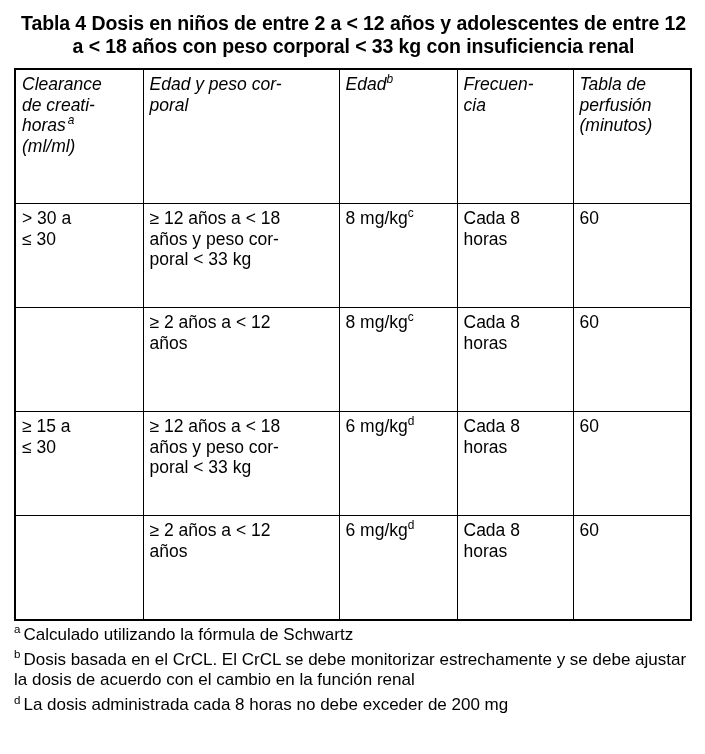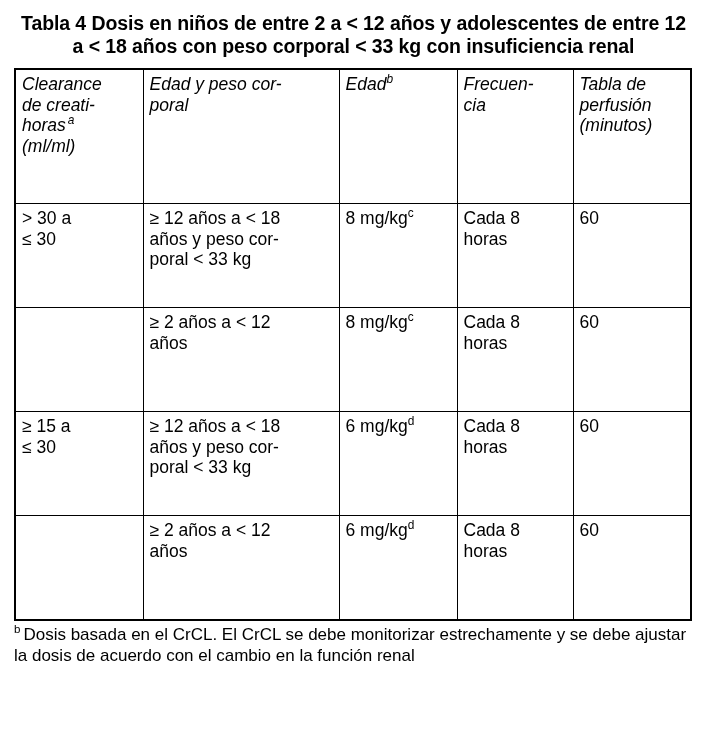--- a/index.html
+++ b/index.html
@@ -188,17 +188,23 @@
           <span>Cada 8</span><br>
           <span>horas</span>
         </td>
         <td>60</td>
       </tr>
     </tbody>
   </table>
 
   <div class="notes">
     <p class="note">
+      <span class="mk">a</span><span>Calculado utilizando la fórmula de Schwartz</span>
+    </p>
+    <p class="note">
       <span class="mk">b</span><span>Dosis basada en el CrCL. El CrCL se debe monitorizar estrechamente y se debe ajustar la dosis de acuerdo con el cambio en la función renal</span>
     </p>
+    <p class="note">
+      <span class="mk">d</span><span>La dosis administrada cada 8 horas no debe exceder de 200 mg</span>
+    </p>
   </div>
 
 </div>
 
 </body></html>

